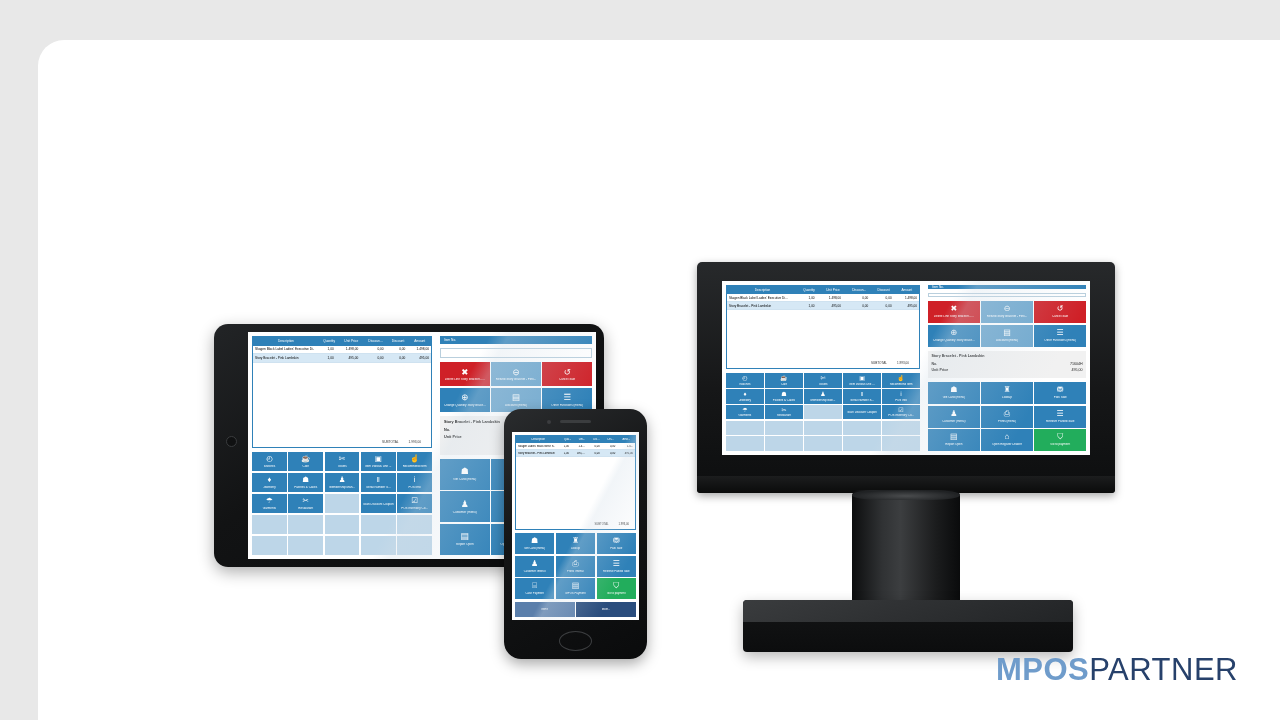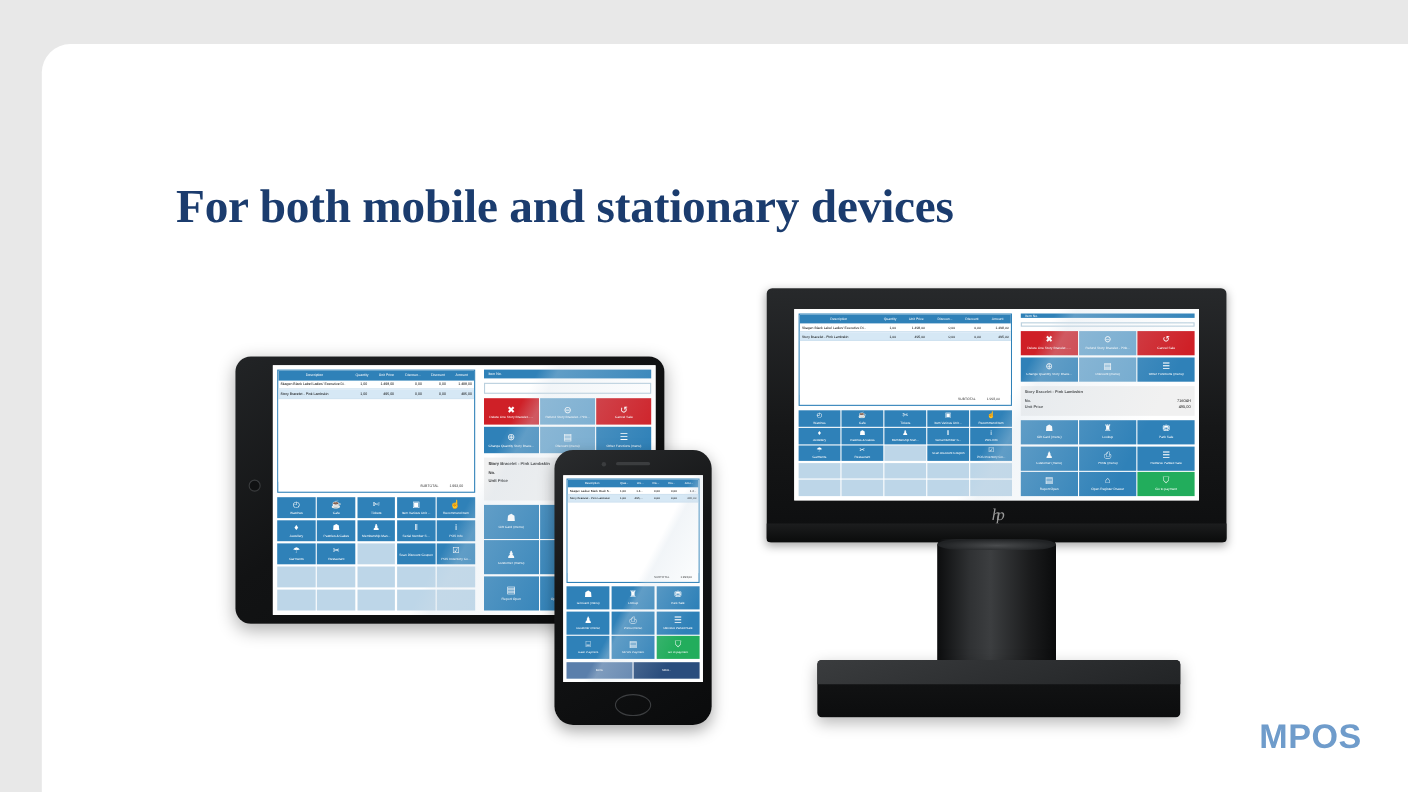--- a/index.html
+++ b/index.html
@@ -160,21 +160,20 @@
   .glare {
     position:absolute; inset:0; pointer-events:none;
     background:linear-gradient(118deg, rgba(255,255,255,0) 52%, rgba(210,222,232,.30) 56%, rgba(255,255,255,0) 82%);
   }
 </style>
 </head>
 <body>
 
 <div id="slide-card">
 
-  <h1 id="headline">For both mobile and stationary devices</h1>
 
   <div id="monitor">
     <div id="monitor-bezel">
       <div id="monitor-screen">
         <div class="pos" id="pos-monitor">
             <div class="pos-left" style="width: 202px; padding: 4px; gap: 4px;">
               <div class="rcpt-table" style="height: 84px;">
                 <div class="rcpt-head" style="font-size: 3.1px; height: 8px; align-items: center;">
                   <div style="flex: 3.2 0 0px;">Description</div>
                   <div style="flex: 1 0 0px;">Quantity</div>
@@ -350,21 +349,20 @@
                 </div>
                 <div class="tile green">
                   <span class="gl" style="font-size: 8px; margin-bottom: 1.5px;">⛉</span>
                   <span class="lb" style="font-size: 3px; padding: 0px 1px;">Go to payment</span>
                 </div>
               </div>
             </div>
           </div>
         <div class="glare"></div>
       </div>
-      <div id="monitor-hp">hp</div>
       <div id="monitor-chinstrap"></div>
     </div>
     <div id="monitor-neck"></div>
     <div id="monitor-base"></div>
   </div>
 
   <div id="tablet">
     <div id="tablet-home"></div>
     <div id="tablet-screen">
       <div class="pos" id="pos-tablet">
@@ -639,15 +637,16 @@
             </div>
           </div>
         </div>
       <div class="glare"></div>
     </div>
     <div id="phone-home"></div>
   </div>
 
   <div id="logo">
     <span class="navi">MPOS</span>
+      <span class="partner">PARTNER</span>
   </div>
 
 </div>
 
 </body></html>

